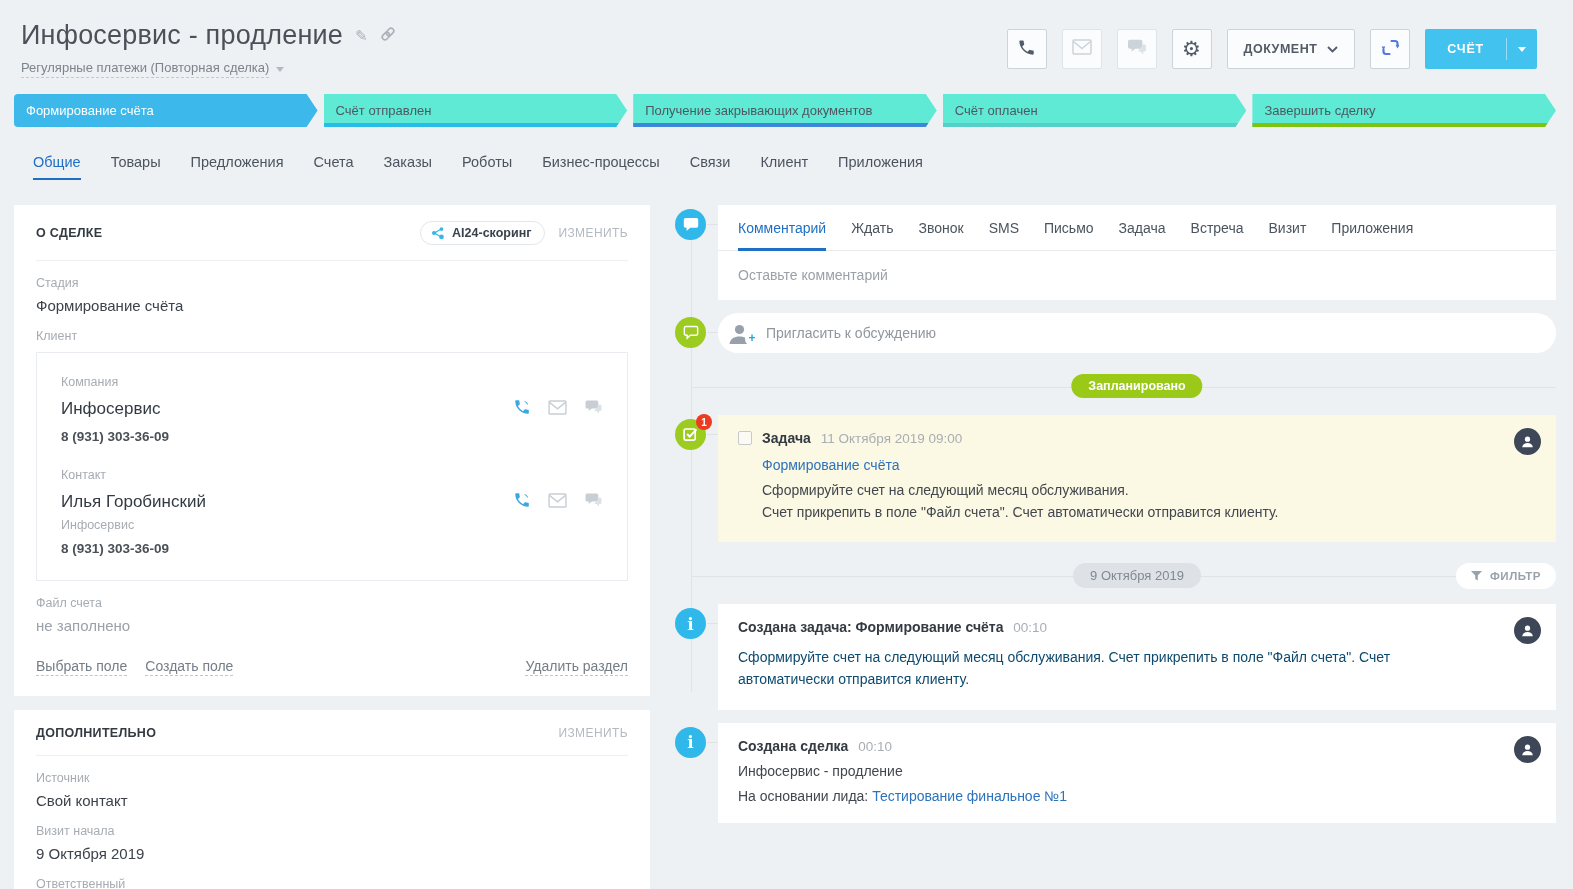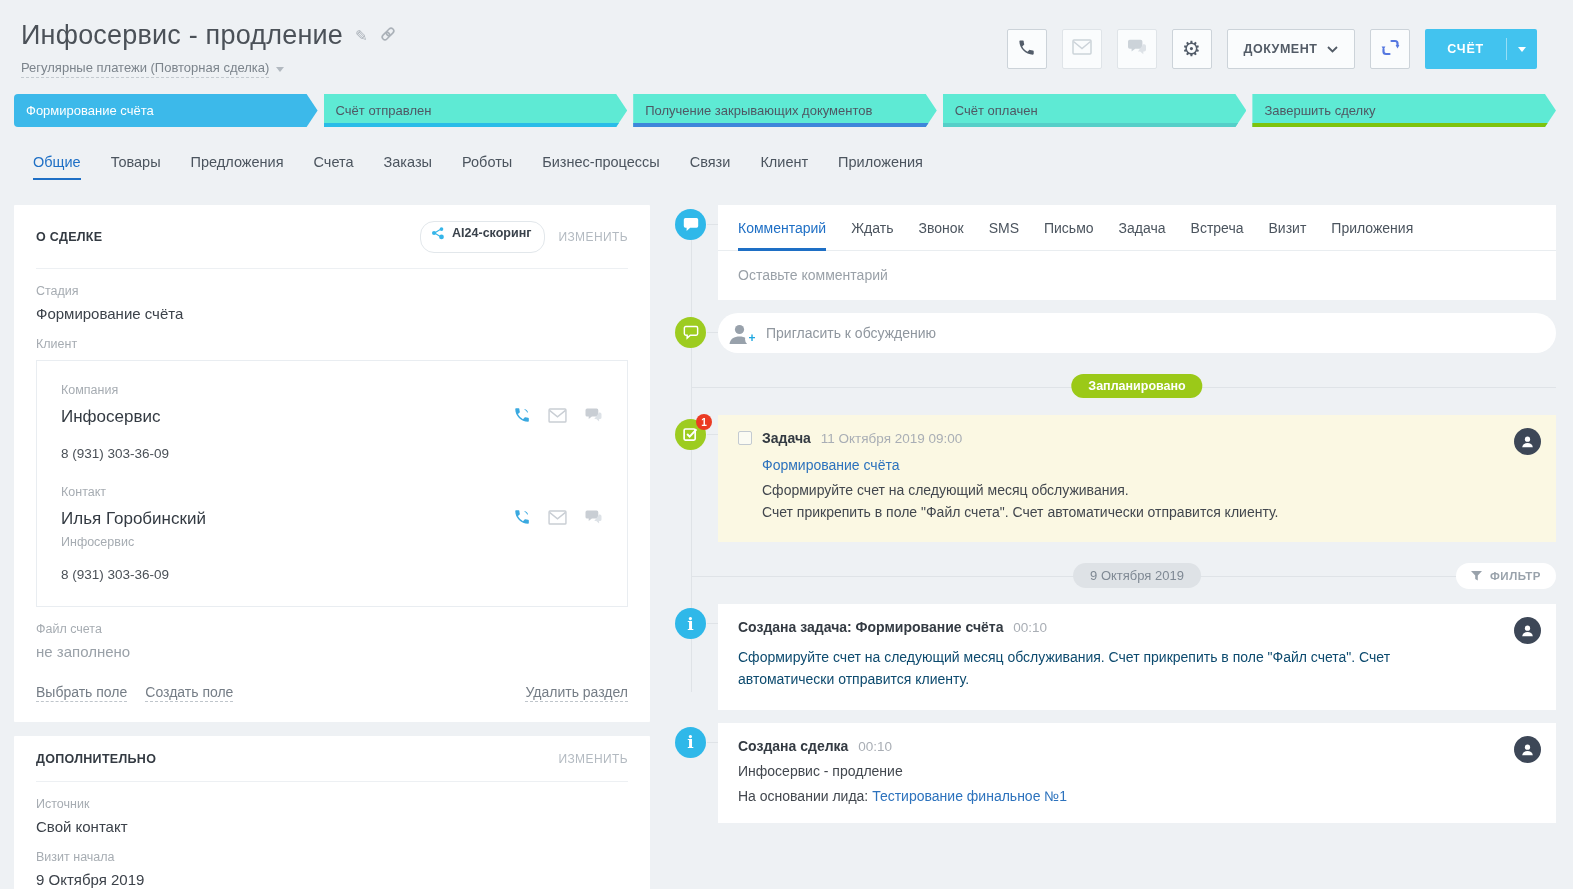--- a/index.html
+++ b/index.html
@@ -54,34 +54,34 @@
   .left-col { width:636px; flex:none; }
   .right-col { flex:1; margin-left:26px; position:relative; padding-left:42px; }
   .rail { position:absolute; left:15px; top:25px; width:1px; height:462px; background:#dfe3e7; }
 
   
   .card { background:#fff; padding:16px 22px 20px; margin-bottom:14px; border-radius:1px; }
   .card-head { display:flex; align-items:center; justify-content:space-between; padding-bottom:15px; border-bottom:1px solid #edf0f3; }
   .card-title { font-size:12.5px; font-weight:bold; color:#333a42; letter-spacing:.3px; }
   .card-head-right { display:flex; align-items:center; gap:13px; }
   .ai-badge { display:flex; align-items:center; gap:7px; border:1px solid #e2e7eb; border-radius:14px;
-    background:#fff; padding:4px 13px 12px 10px; font-size:12.5px; font-weight:bold; color:#3a424b; cursor:pointer; }
+    background:#fff; padding:4px 13px 4px 10px; font-size:12.5px; font-weight:bold; color:#3a424b; cursor:pointer; }
   .edit-link { font-size:12px; color:#b3bac1; text-transform:uppercase; letter-spacing:.4px; cursor:pointer; }
   .field { margin-top:15px; }
   .field-label { font-size:12.5px; color:#a6acb2; }
   .field-value { font-size:15px; color:#3c424a; margin-top:7px; }
   .field-value.muted { color:#9aa1a8; }
 
   .client-box { margin-top:9px; border:1px solid #e9edf1; padding:22px 24px 24px; }
   .cb-label { font-size:12.5px; color:#a6acb2; }
   .cb-name-row { display:flex; align-items:center; justify-content:space-between; margin-top:9px; }
   .cb-name { font-size:17px; color:#333a42; cursor:pointer; }
   .cb-icons { display:flex; gap:17px; align-items:center; }
   .cb-sub { font-size:12.5px; color:#a6acb2; margin-top:5px; }
-  .cb-phone { font-size:13.5px; color:#4a5057; margin-top:18px; }
+  .cb-phone { font-size:13.5px; color:#4a5057; margin-top:9px;font-weight:bold; }
   .cb-contact { margin-top:24px; }
 
   .card-links { display:flex; align-items:center; margin-top:24px; font-size:14px; color:#757d86; }
   .dashed { border-bottom:1px dashed #bfc5cb; padding-bottom:1px; cursor:pointer; }
   .card-links .gap { width:18px; }
   .card-links .spacer { flex:1; }
 
   
   .tl-item { position:relative; margin-bottom:13px; }
   .tl-item.with-connector::before { content:""; position:absolute; left:-11px; top:19px; width:11px; height:1px; background:#dfe3e7; }

